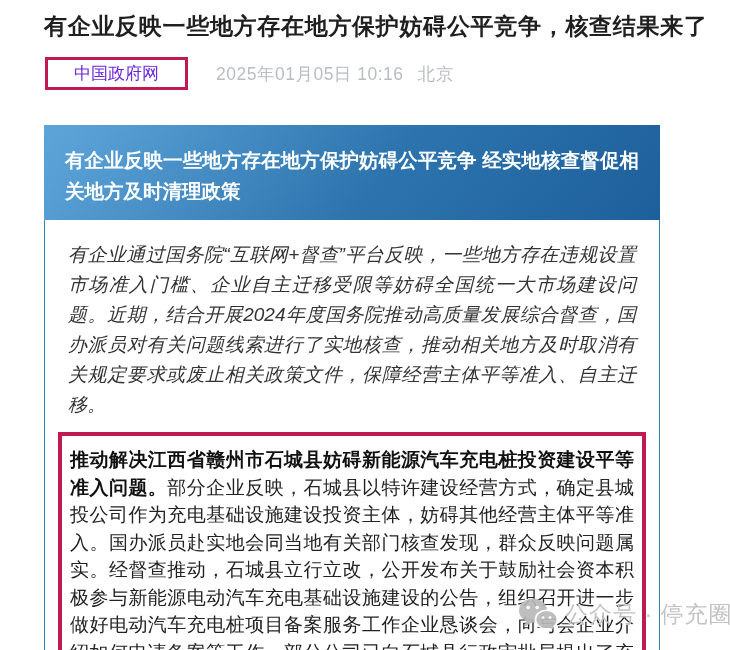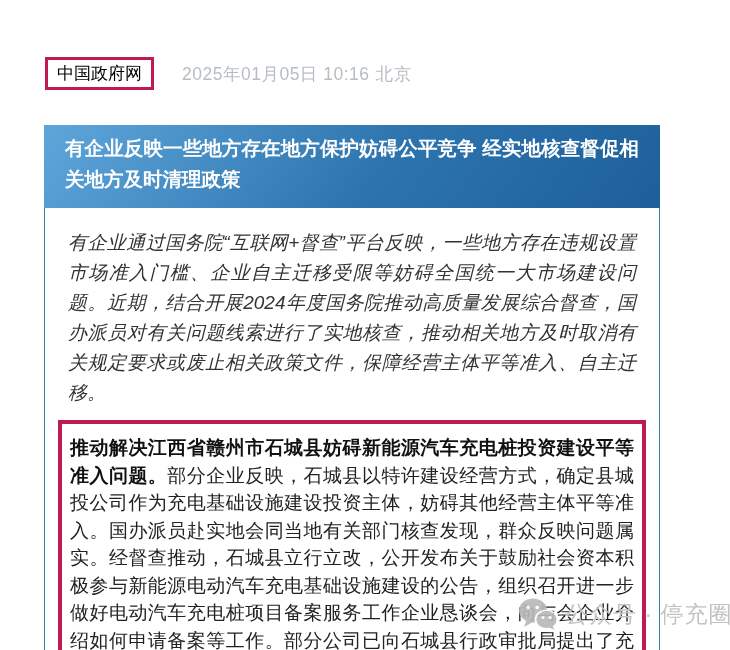--- a/index.html
+++ b/index.html
@@ -18,32 +18,32 @@
   }
   .title{
     position:absolute;left:44px;top:10px;width:680px;margin:0;
     font-size:23px;font-weight:700;color:#1f1f1f;letter-spacing:0.7px;line-height:32px;
   }
   .meta{
     position:absolute;left:45px;top:57px;display:flex;align-items:center;
   }
   .badge{
     display:inline-block;border:3px solid var(--accent);
-    padding:2px 9px;font-size:17px;line-height:23px;color:#000000;background:#fff;
+    padding:2px 26px;font-size:17px;line-height:23px;color:#6d28d9;background:#fff;
   }
   .date{margin-left:28px;font-size:17.5px;color:var(--meta-gray);letter-spacing:0.5px;}
-  .loc{margin-left:6px;font-size:17.5px;color:var(--meta-gray);letter-spacing:1px;}
+  .loc{margin-left:14px;font-size:17.5px;color:var(--meta-gray);letter-spacing:1px;}
   .article{
     position:absolute;left:44px;top:125px;width:616px;
   }
   .banner{
     box-sizing:border-box;width:616px;
     background:linear-gradient(128deg,var(--banner-gradient-start) 0%,var(--banner-gradient-mid) 55%,var(--banner-gradient-end) 100%);
     color:#ffffff;font-weight:700;font-size:19.5px;line-height:31px;
-    padding:8px 21px 13px;text-align:justify;
+    padding:20px 21px 13px;text-align:justify;
   }
   .content-box{
     box-sizing:border-box;width:616px;min-height:430px;
     border:1px solid var(--box-border);border-top:0;background:#ffffff;
     padding:20px 13px 30px;
   }
   .para{
     margin:0 10px;font-size:19px;line-height:30px;color:#333333;text-align:justify;font-style:italic;
   }
   .highlight{
@@ -57,20 +57,21 @@
   .wm-icon{display:inline-flex;opacity:0.92;}
   .wm-text{
     font-size:23px;color:var(--watermark-gray);letter-spacing:1px;white-space:nowrap;
   }
 </style>
 </head>
 <body>
 
 <div class="screen">
 
+  <h1 class="title">有企业反映一些地方存在地方保护妨碍公平竞争，核查结果来了</h1>
 
   <div class="meta">
     <span class="badge">中国政府网</span>
     <span class="date">2025年01月05日 10:16</span>
     <span class="loc">北京</span>
   </div>
 
   <div class="article">
     <div class="banner">有企业反映一些地方存在地方保护妨碍公平竞争 经实地核查督促相关地方及时清理政策</div>
     <div class="content-box">

